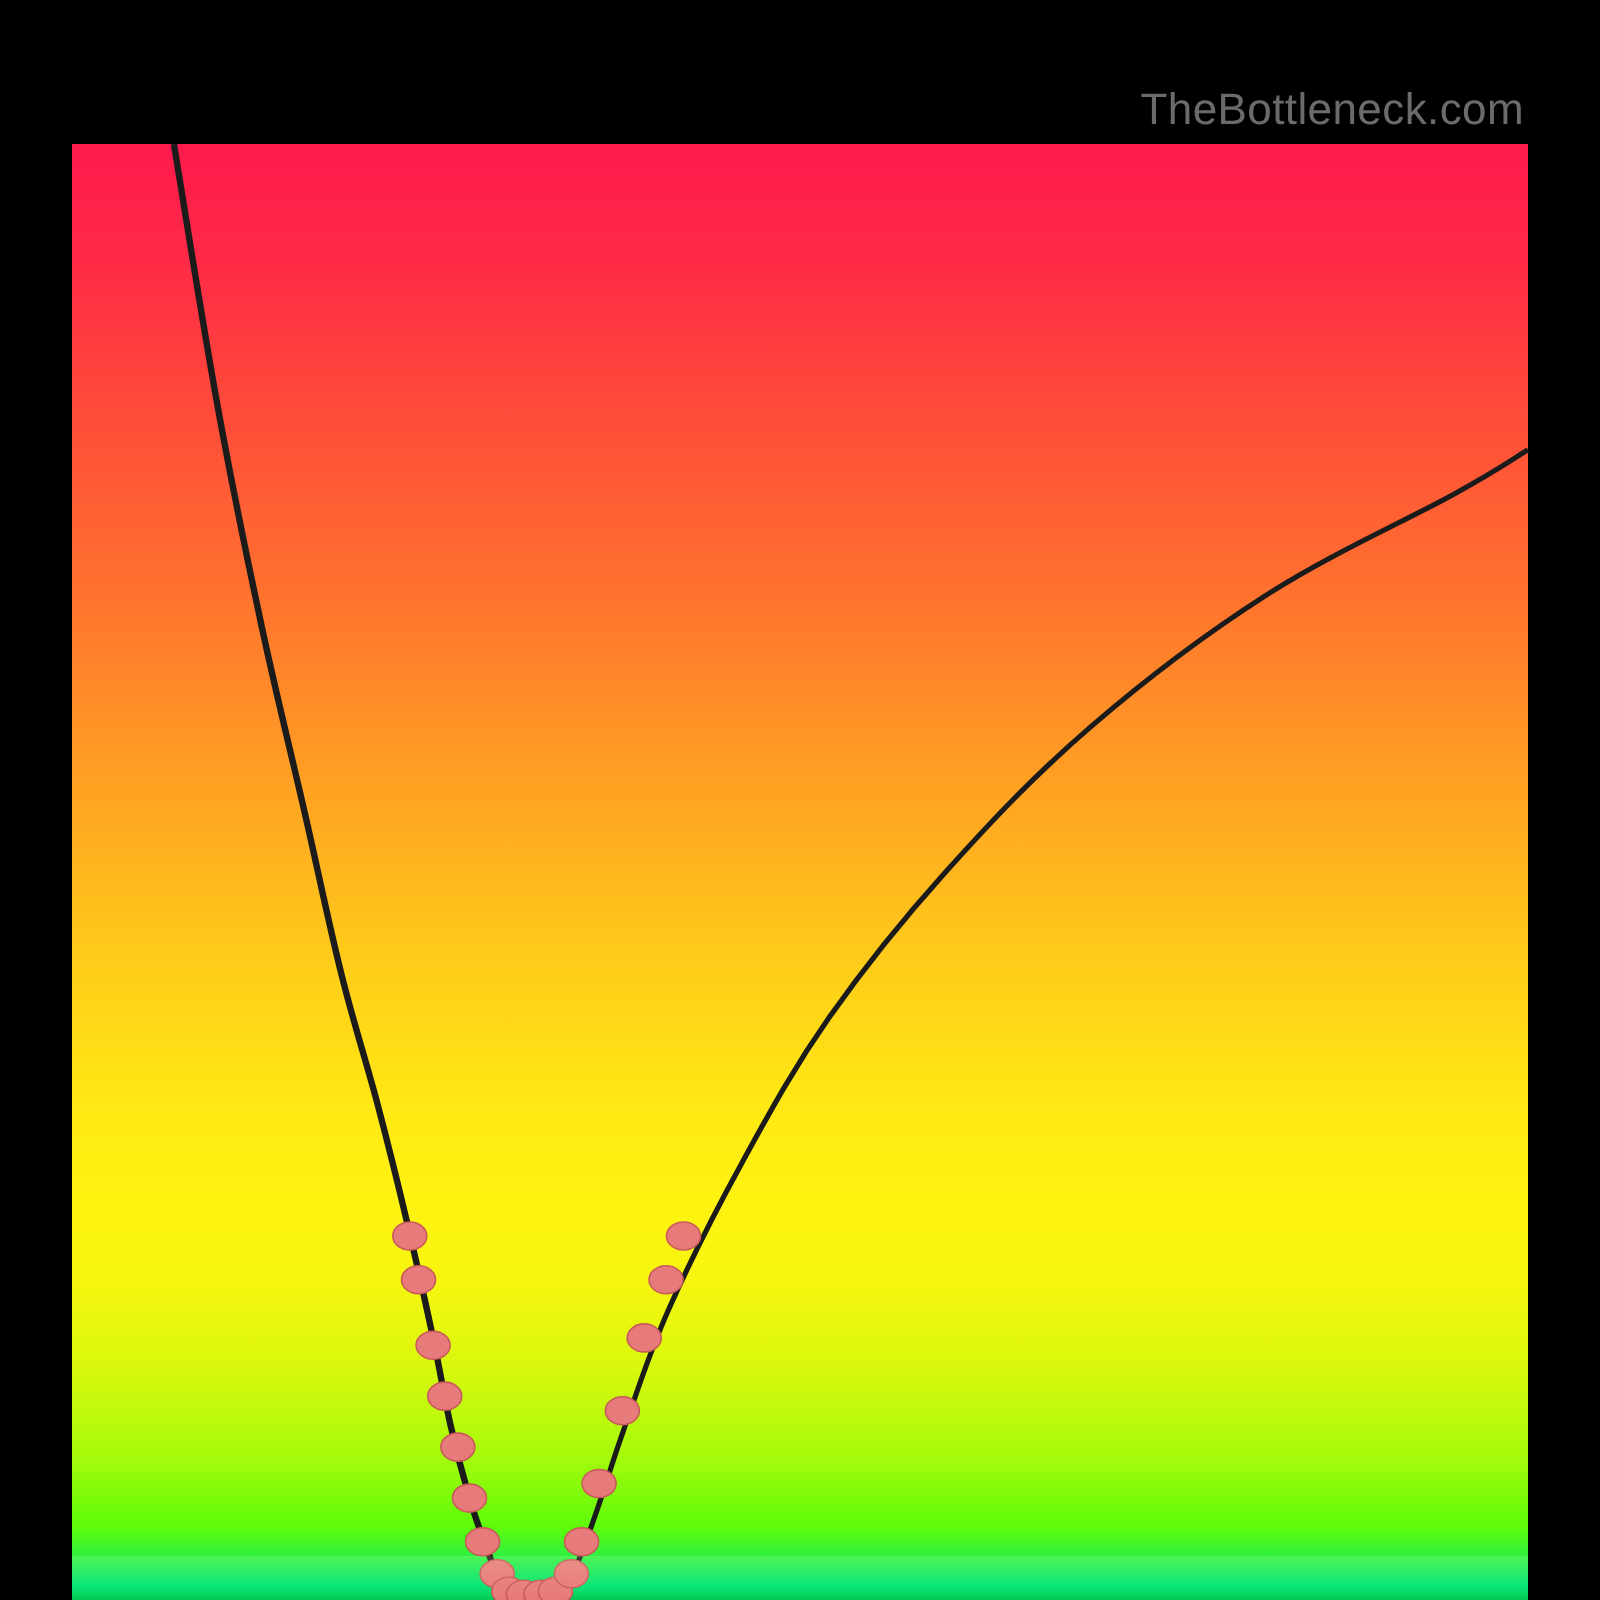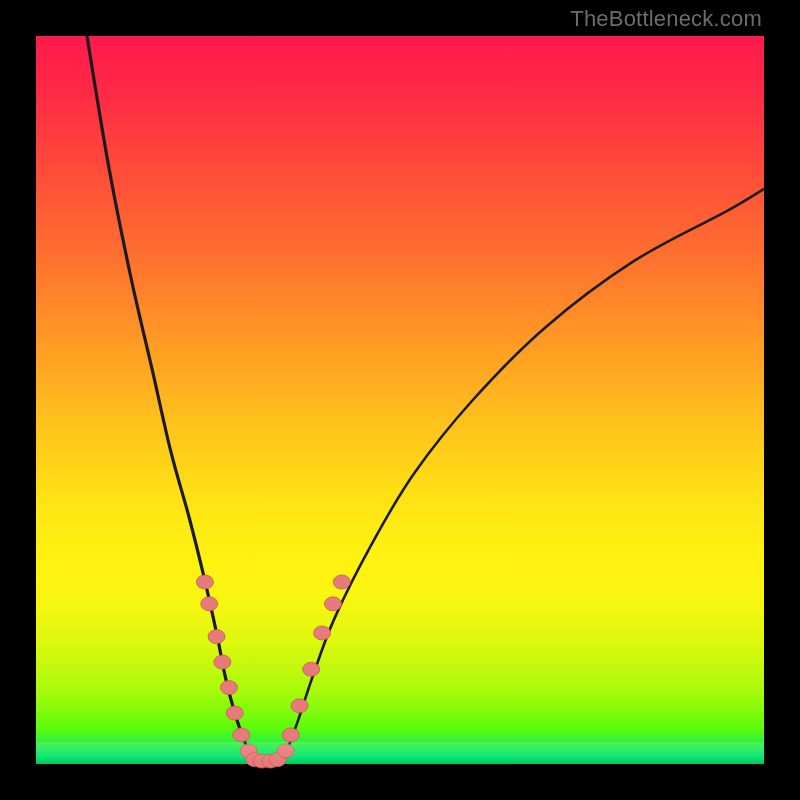--- a/index.html
+++ b/index.html
@@ -9,20 +9,21 @@
     height: 800px;
     background: #000;
     overflow: hidden;
     font-family: Arial, Helvetica, sans-serif;
   }
   .stage {
     position: relative;
     width: 800px;
     height: 568px;
     background: #000;
+    margin-top: 36px;
   }
   .plot {
     position: absolute;
     left: 36px;
     top: 36px;
     width: 728px;
     height: 728px;
     background: linear-gradient(to bottom,
       #ff1a4d 0%,
       #ff2a46 8%,

